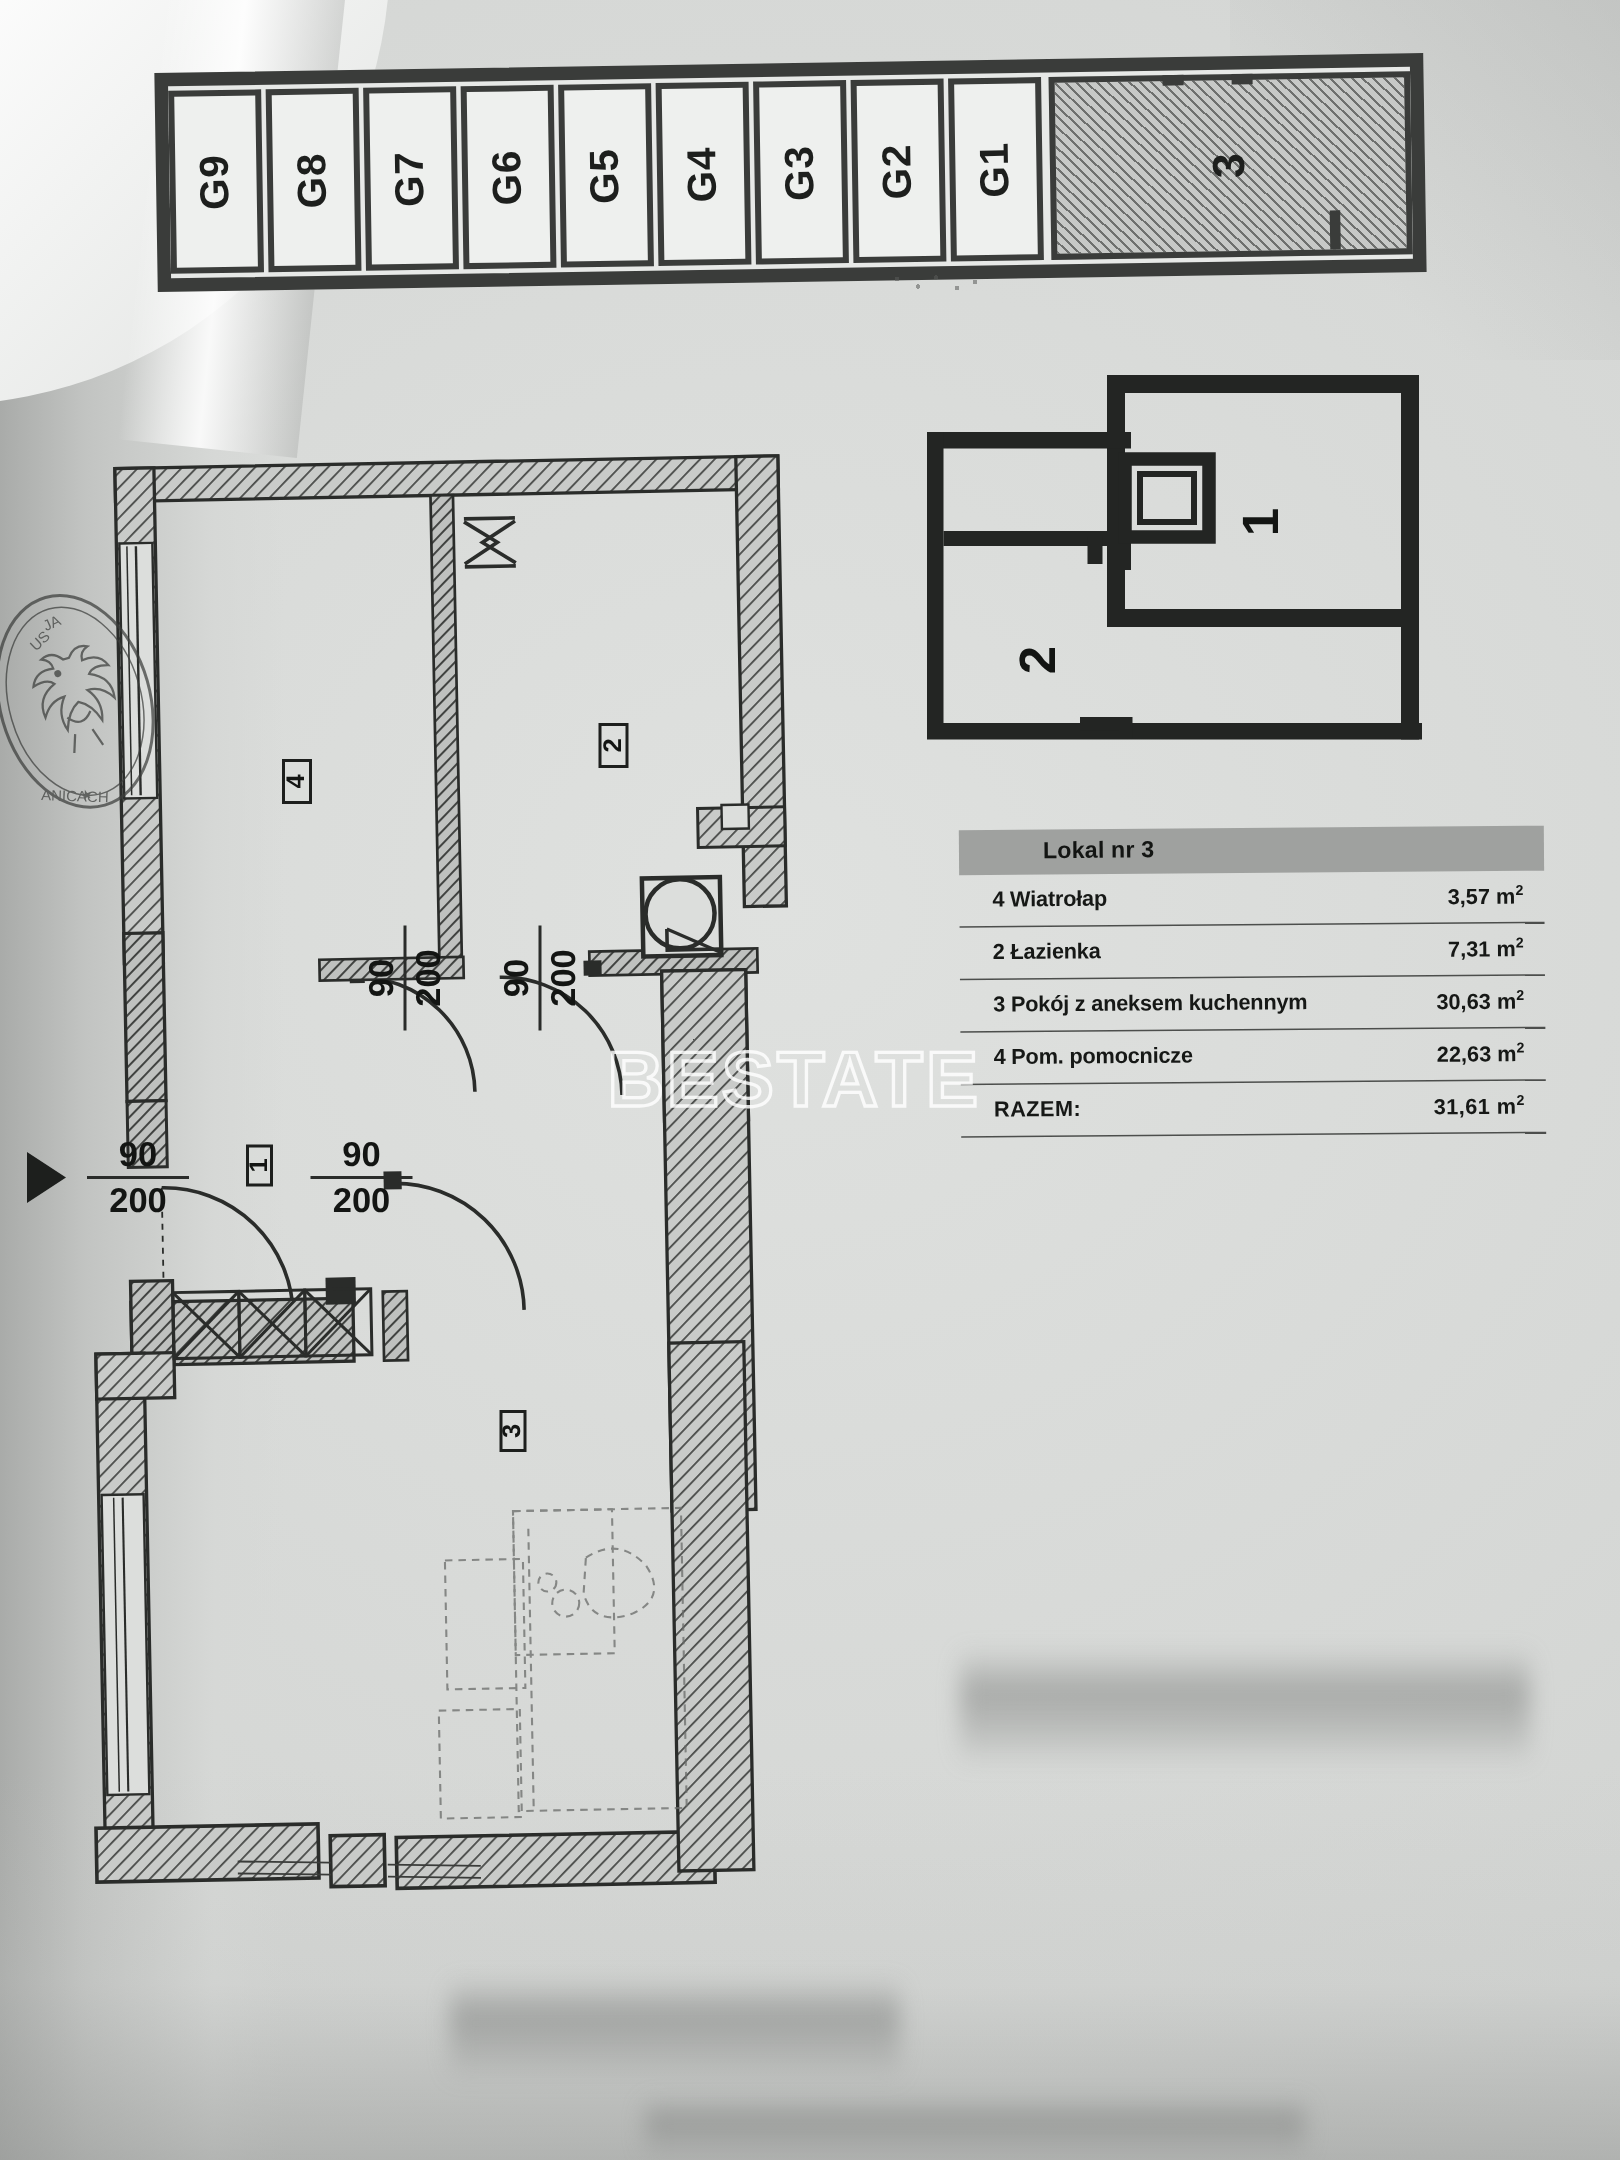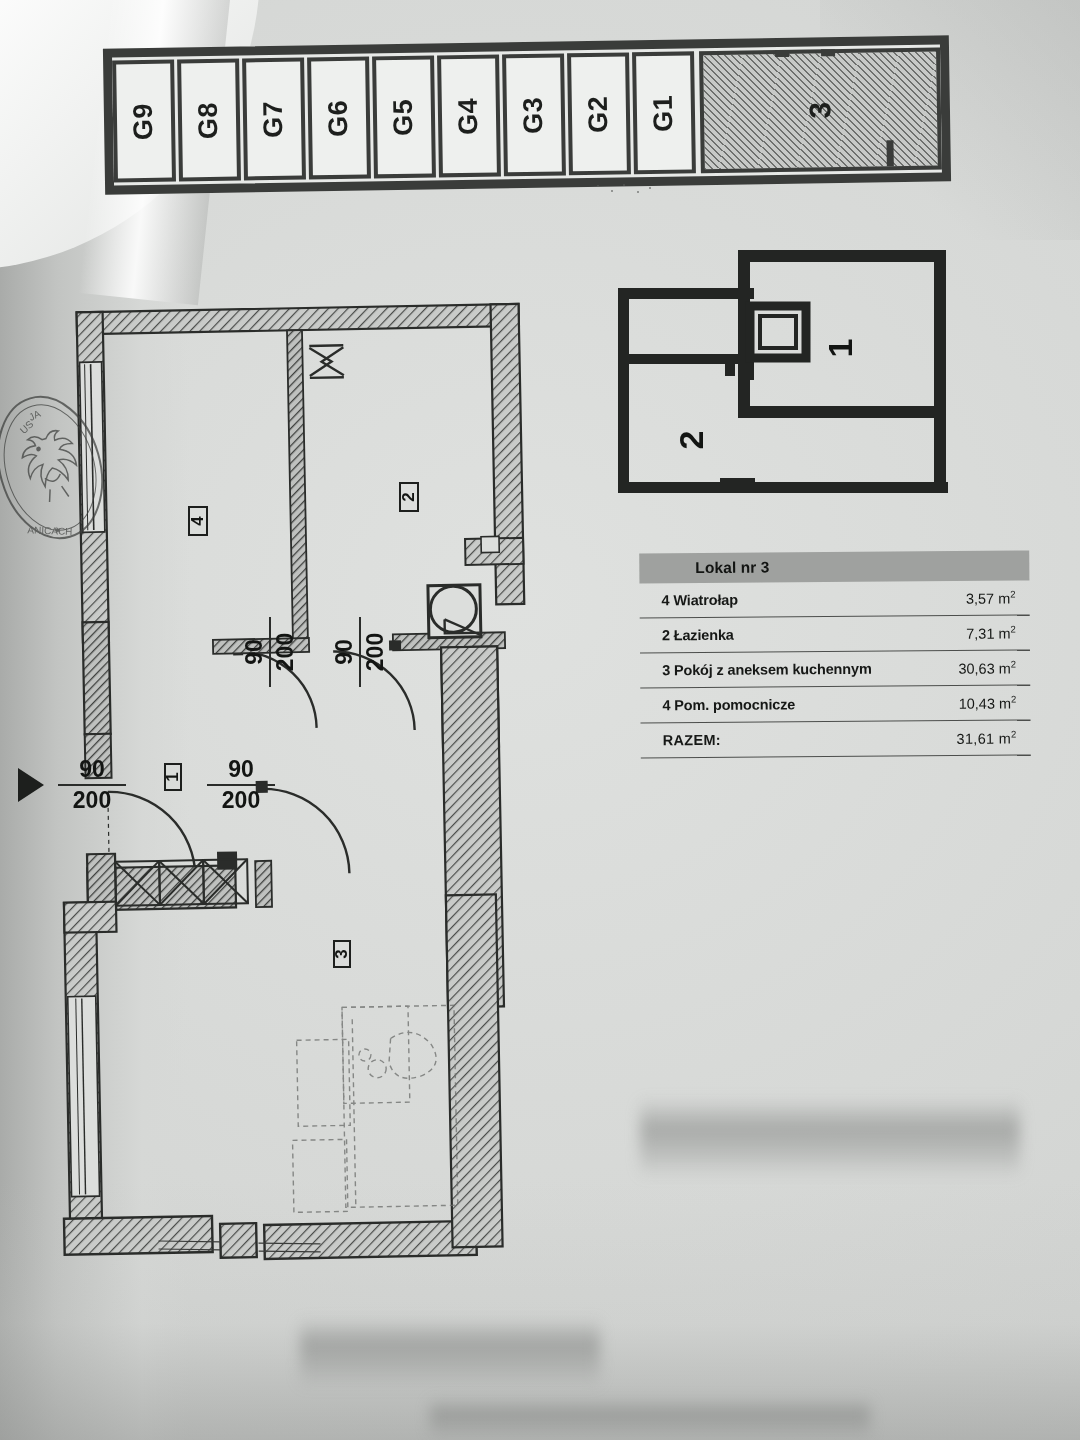--- a/index.html
+++ b/index.html
@@ -129,21 +129,21 @@
   }
   #legend-header .title { font-size: 15.5px; font-weight: 700; color: #131513; letter-spacing: .1px; margin-left: 34px; }
   .legend-row {
     display: flex; align-items: center; justify-content: space-between;
     height: 35px;
     padding: 0 14px 0 22px;
     border-bottom: 1.6px solid #4c4e4c;
   }
   .legend-row:first-of-type { border-top: none; }
   .legend-label { font-size: 14.5px; font-weight: 700; color: #161816; letter-spacing: -.15px; }
-  .legend-value { font-size: 14.5px; font-weight: 400; color: #161816; }
+  .legend-value { font-size: 14.5px; font-weight: 700; color: #161816; }
   .legend-value sup { font-size: 9.5px; }
   #legend-row-total .legend-label,
   #legend-row-total .legend-value { letter-spacing: .3px; }
 
   
   #floorplan { position: absolute; left: 0; top: 250px; width: 620px; height: 1100px; }
   #floorplan svg { display: block; overflow: visible; }
 
   
   .dimtag { position: absolute; font-weight: 700; color: #131513; line-height: 1; }
@@ -290,21 +290,21 @@
     <div class="legend-row">
       <span class="legend-label">2 Łazienka</span>
       <span class="legend-value"><span>7,31</span>&nbsp;<span>m</span><sup>2</sup></span>
     </div>
     <div class="legend-row">
       <span class="legend-label">3 Pokój z aneksem kuchennym</span>
       <span class="legend-value"><span>30,63</span>&nbsp;<span>m</span><sup>2</sup></span>
     </div>
     <div class="legend-row">
       <span class="legend-label">4 Pom. pomocnicze</span>
-      <span class="legend-value"><span>10,43</span>&nbsp;<span>m</span><sup>2</sup></span>
+      <span class="legend-value"><span>22,63</span>&nbsp;<span>m</span><sup>2</sup></span>
     </div>
     <div class="legend-row" id="legend-row-total">
       <span class="legend-label">RAZEM:</span>
       <span class="legend-value"><span>31,61</span>&nbsp;<span>m</span><sup>2</sup></span>
     </div>
   </div>
 
   <div id="floorplan">
     <svg width="620" height="1100" viewBox="0 0 620 1100" xmlns="http://www.w3.org/2000/svg">
       <defs>
@@ -476,19 +476,20 @@
           <circle cx="52" cy="74" r="1.6" fill="#3c3e3c"></circle>
         </g>
         <text x="58" y="44" font-family="Liberation Sans, sans-serif" font-size="10" fill="#3c3e3c" text-anchor="middle" transform="rotate(-8 58 44)">JA</text>
         <text x="42" y="56" font-family="Liberation Sans, sans-serif" font-size="10" fill="#3c3e3c" transform="rotate(-28 42 56)">US</text>
         <text x="18" y="152" font-family="Liberation Sans, sans-serif" font-size="10" fill="#3c3e3c" transform="rotate(18 18 152)">ANICACH</text>
         <text x="44" y="160" font-family="Liberation Sans, sans-serif" font-size="9" fill="#3c3e3c">★</text>
       </g>
     </svg>
   </div>
 
+  <div id="watermark">BESTATE</div>
 
   <div class="redaction" style="left:640px; top:1098px; width:380px; height:80px;"></div>
   <div class="redaction" style="left:300px; top:1318px; width:300px; height:70px;"></div>
   <div class="redaction" style="left:430px; top:1398px; width:440px; height:42px;"></div>
 
 
 </div>
 
 </body></html>

